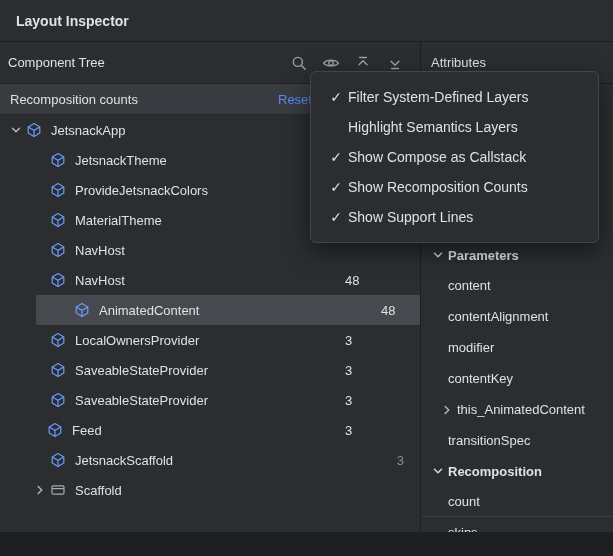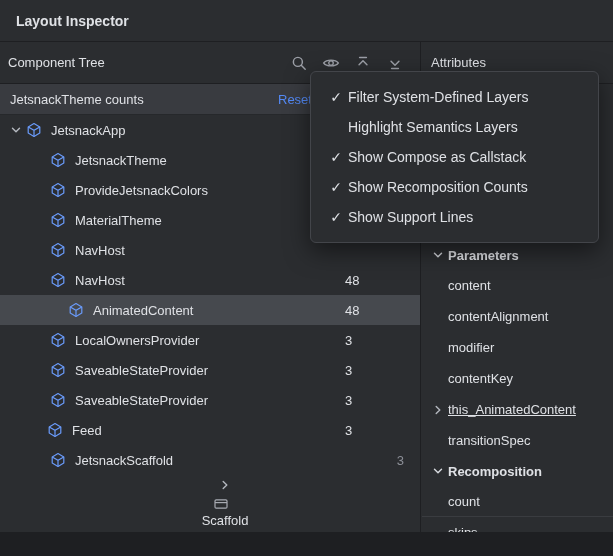--- a/index.html
+++ b/index.html
@@ -50,21 +50,21 @@
     background:#2b2d30; border:1px solid #43454a; border-radius:6px;
     padding:10px 0; box-shadow:0 8px 24px rgba(0,0,0,0.5); z-index:20;
   }
   .menu-item { height:30px; display:flex; align-items:center; font-size:14px; cursor:pointer; }
   .menu-check { flex:0 0 24px; margin-left:13px; text-align:center; color:#dfe1e5; }
 
   .attr-content { position:absolute; top:198px; left:0; right:0; }
   .attr-sec-header { height:30px; display:flex; align-items:center; padding-left:6px; font-weight:700; cursor:pointer; }
   .attr-sec-header .chev { color:#d6d9de; }
   .attr-row { height:31px; box-sizing:border-box; display:flex; align-items:center; padding-left:26px; cursor:default; }
-  .attr-row.has-chev { padding-left:6px;text-decoration:underline; }
+  .attr-row.has-chev { padding-left:15px; }
   .attr-row.rowline { border-bottom:1px solid #3a3c40; }
 </style>
 </head>
 <body>
 
 <div class="app">
 
   <div class="titlebar">
     <span>Layout Inspector</span>
   </div>
@@ -94,21 +94,21 @@
         <span class="tb-icon">
           <svg viewBox="0 0 16 16">
               <path d="M4.5 6.5 8 10 11.5 6.5" fill="none" stroke="currentColor" stroke-width="1.3" stroke-linecap="round" stroke-linejoin="round"></path>
               <path d="M5 12.8 11 12.8" stroke="currentColor" stroke-width="1.3" stroke-linecap="round"></path>
             </svg>
         </span>
       </span>
     </div>
 
     <div class="recomp-bar">
-      <span>JetsnackTheme counts</span>
+      <span>Recomposition counts</span>
       <a class="reset-link">Reset</a>
     </div>
 
     <div class="tree">
         <div class="tree-row" style="padding-left: 6px;">
           <span class="chev">
             <svg viewBox="0 0 16 16">
               <path d="M4.5 6.2 8 9.8 11.5 6.2" fill="none" stroke="currentColor" stroke-width="1.4" stroke-linecap="round" stroke-linejoin="round"></path>
             </svg>
           </span>
@@ -164,21 +164,21 @@
           <span class="chev"></span>
           <span class="node-icon compose-ic">
             <svg viewBox="0 0 16 16">
               <path d="M8 1.6 13.8 4.9 13.8 11.1 8 14.4 2.2 11.1 2.2 4.9 Z" fill="none" stroke="currentColor" stroke-width="1.2" stroke-linejoin="round"></path>
               <path d="M2.2 4.9 8 8.2 13.8 4.9 M8 8.2 8 14.4" fill="none" stroke="currentColor" stroke-width="1.2"></path>
             </svg>
           </span>
           <span class="tree-label">NavHost</span>
           <span class="count">48</span>
         </div>
-        <div class="tree-row selected" style="padding-left: 48px;">
+        <div class="tree-row selected" style="padding-left: 18px; margin-left: 36px;">
           <span class="chev"></span>
           <span class="node-icon compose-ic">
             <svg viewBox="0 0 16 16">
               <path d="M8 1.6 13.8 4.9 13.8 11.1 8 14.4 2.2 11.1 2.2 4.9 Z" fill="none" stroke="currentColor" stroke-width="1.2" stroke-linejoin="round"></path>
               <path d="M2.2 4.9 8 8.2 13.8 4.9 M8 8.2 8 14.4" fill="none" stroke="currentColor" stroke-width="1.2"></path>
             </svg>
           </span>
           <span class="tree-label">AnimatedContent</span>
           <span class="count">48</span>
         </div>
@@ -230,21 +230,21 @@
           <span class="chev"></span>
           <span class="node-icon compose-ic">
             <svg viewBox="0 0 16 16">
               <path d="M8 1.6 13.8 4.9 13.8 11.1 8 14.4 2.2 11.1 2.2 4.9 Z" fill="none" stroke="currentColor" stroke-width="1.2" stroke-linejoin="round"></path>
               <path d="M2.2 4.9 8 8.2 13.8 4.9 M8 8.2 8 14.4" fill="none" stroke="currentColor" stroke-width="1.2"></path>
             </svg>
           </span>
           <span class="tree-label">JetsnackScaffold</span>
           <span class="count dim">3</span>
         </div>
-        <div class="tree-row" style="padding-left: 30px; flex-direction: column;">
+        <div class="tree-row" style="padding-left: 30px;">
           <span class="chev">
             <svg viewBox="0 0 16 16">
               <path d="M6.2 4.5 9.8 8 6.2 11.5" fill="none" stroke="currentColor" stroke-width="1.4" stroke-linecap="round" stroke-linejoin="round"></path>
             </svg>
           </span>
           <span class="node-icon view-ic">
             <svg viewBox="0 0 16 16">
               <rect x="2" y="3.8" width="12" height="8.4" rx="1.2" fill="none" stroke="currentColor" stroke-width="1.2"></rect>
               <path d="M2 6.6 14 6.6" stroke="currentColor" stroke-width="1.2"></path>
             </svg>

